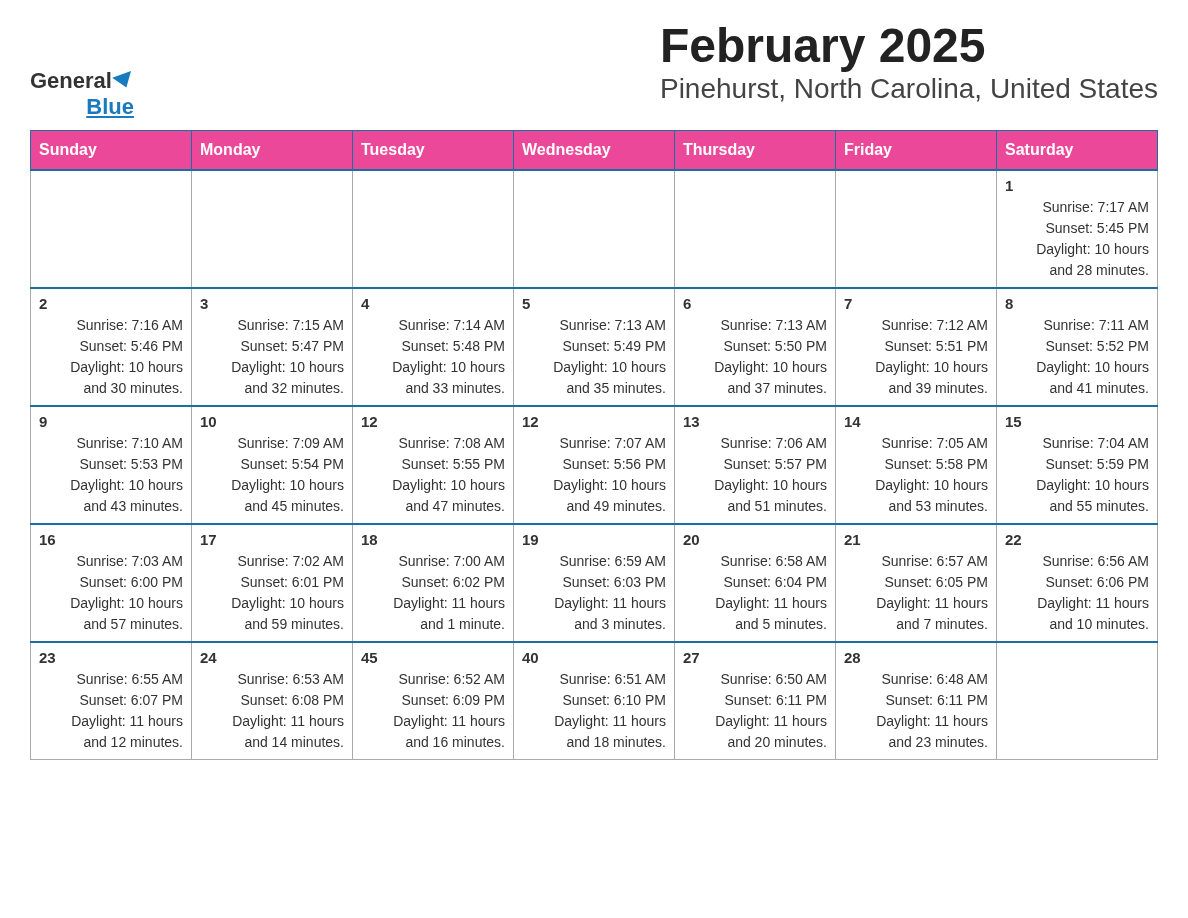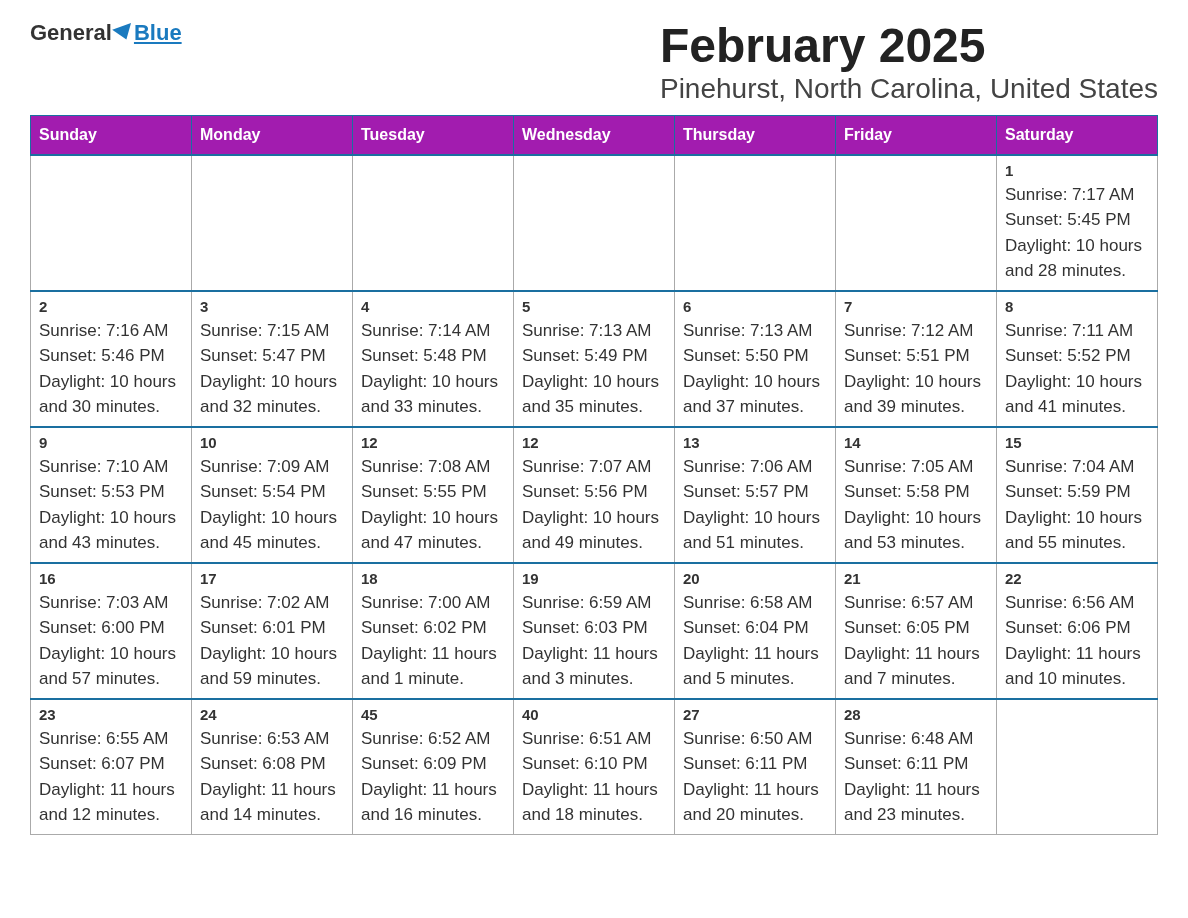--- a/index.html
+++ b/index.html
@@ -11,21 +11,23 @@
       min-height: 918px;
     }
     .header {
       display: flex;
       justify-content: space-between;
       align-items: flex-start;
       margin-bottom: 10px;
     }
     .logo {
       display: flex;
+      flex-direction: column;
       align-items: flex-end;
+      margin-top: 48px;
     }
     .logo-general {
       font-size: 22px;
       font-weight: bold;
       color: #333;
     }
     .logo-blue {
       font-size: 22px;
       font-weight: bold;
       color: #1a7abf;
@@ -59,21 +61,21 @@
       font-size: 28px;
       font-weight: normal;
       color: #444;
     }
     .calendar {
       width: 100%;
       border-collapse: collapse;
       margin-top: 10px;
     }
     .calendar thead tr th {
-      background-color: #a21caf;
+      background-color: #ec4899;
       color: #fff;
       padding: 10px 8px;
       font-size: 16px;
       font-weight: bold;
       text-align: left;
       border: 1px solid #1a6fa0;
     }
     .calendar tbody tr td {
       border: 1px solid #aaa;
       vertical-align: top;
@@ -85,23 +87,24 @@
       background: #fff;
     }
     .day-number {
       font-size: 15px;
       font-weight: bold;
       color: #333;
       display: block;
       margin-bottom: 3px;
     }
     .day-info {
-      font-size: 17px;
+      font-size: 14px;
       color: #333;
       line-height: 1.5;
+      text-align: right;
     }
     .calendar tbody tr:first-child td {
       border-top: 2px solid #1a6fa0;
     }
     .calendar tbody tr td:first-child {
       border-left: 1px solid #aaa;
     }
     .row-divider td {
       border-top: 2px solid #1a6fa0 !important;
     }

